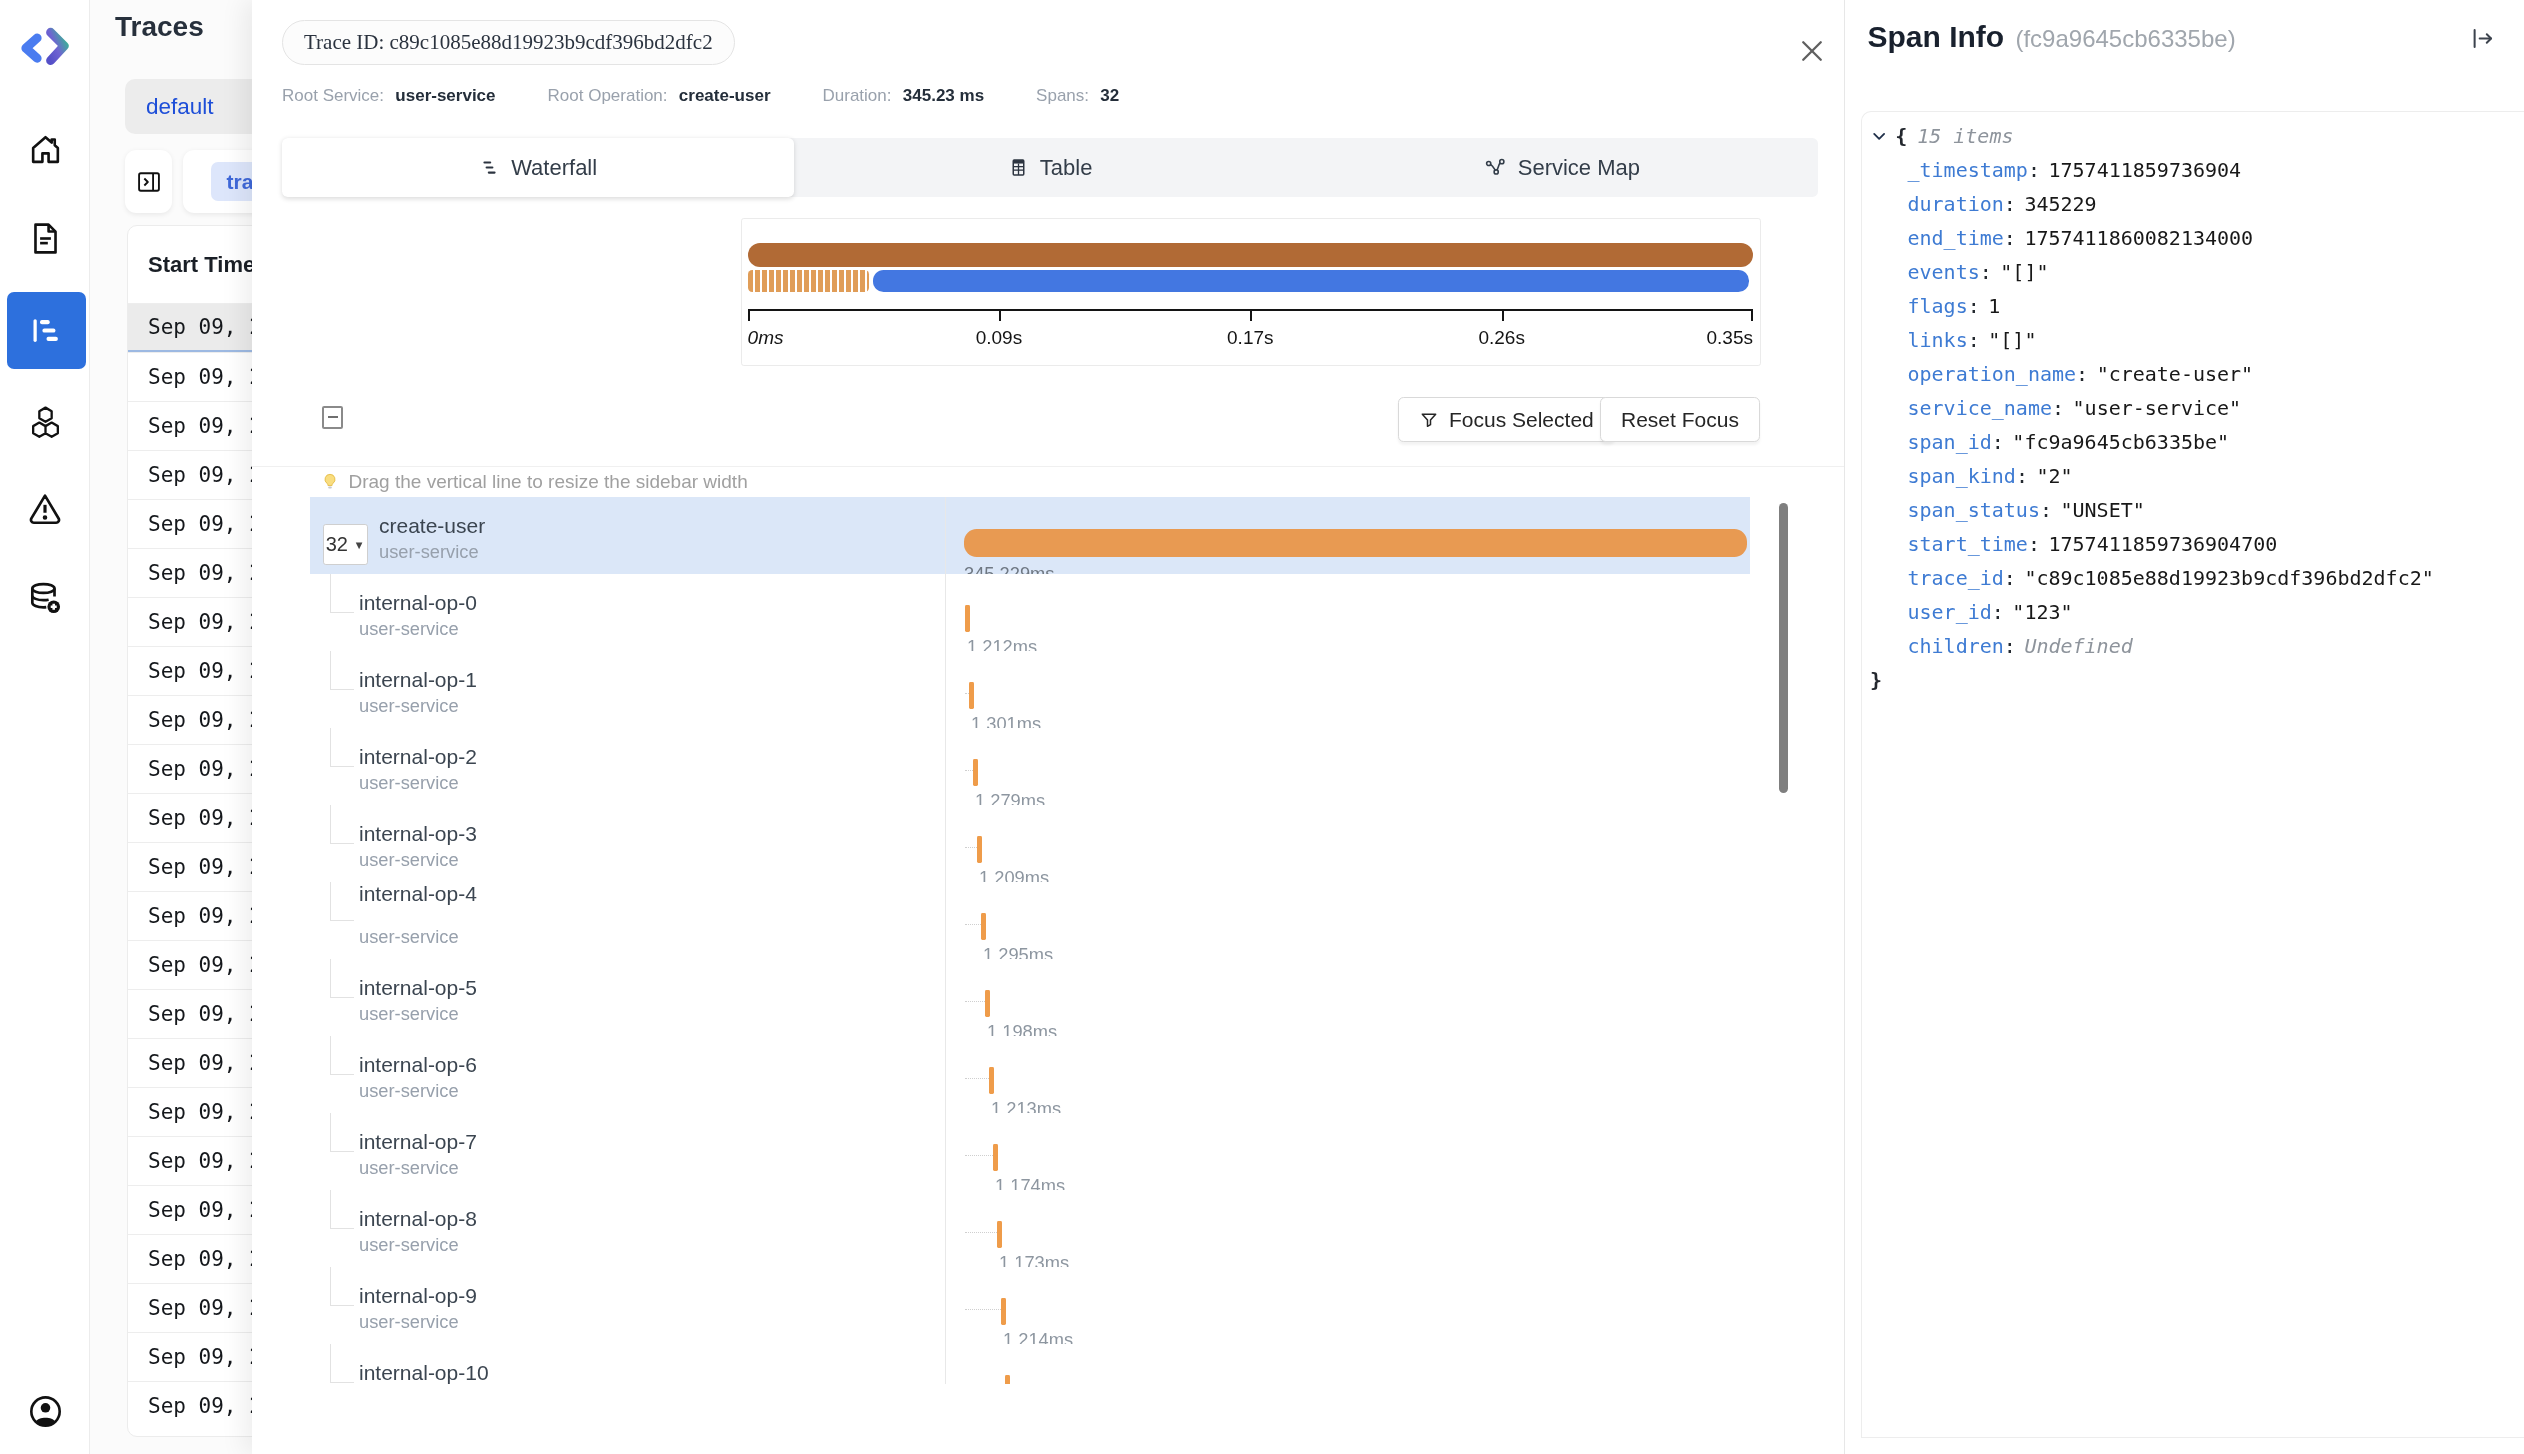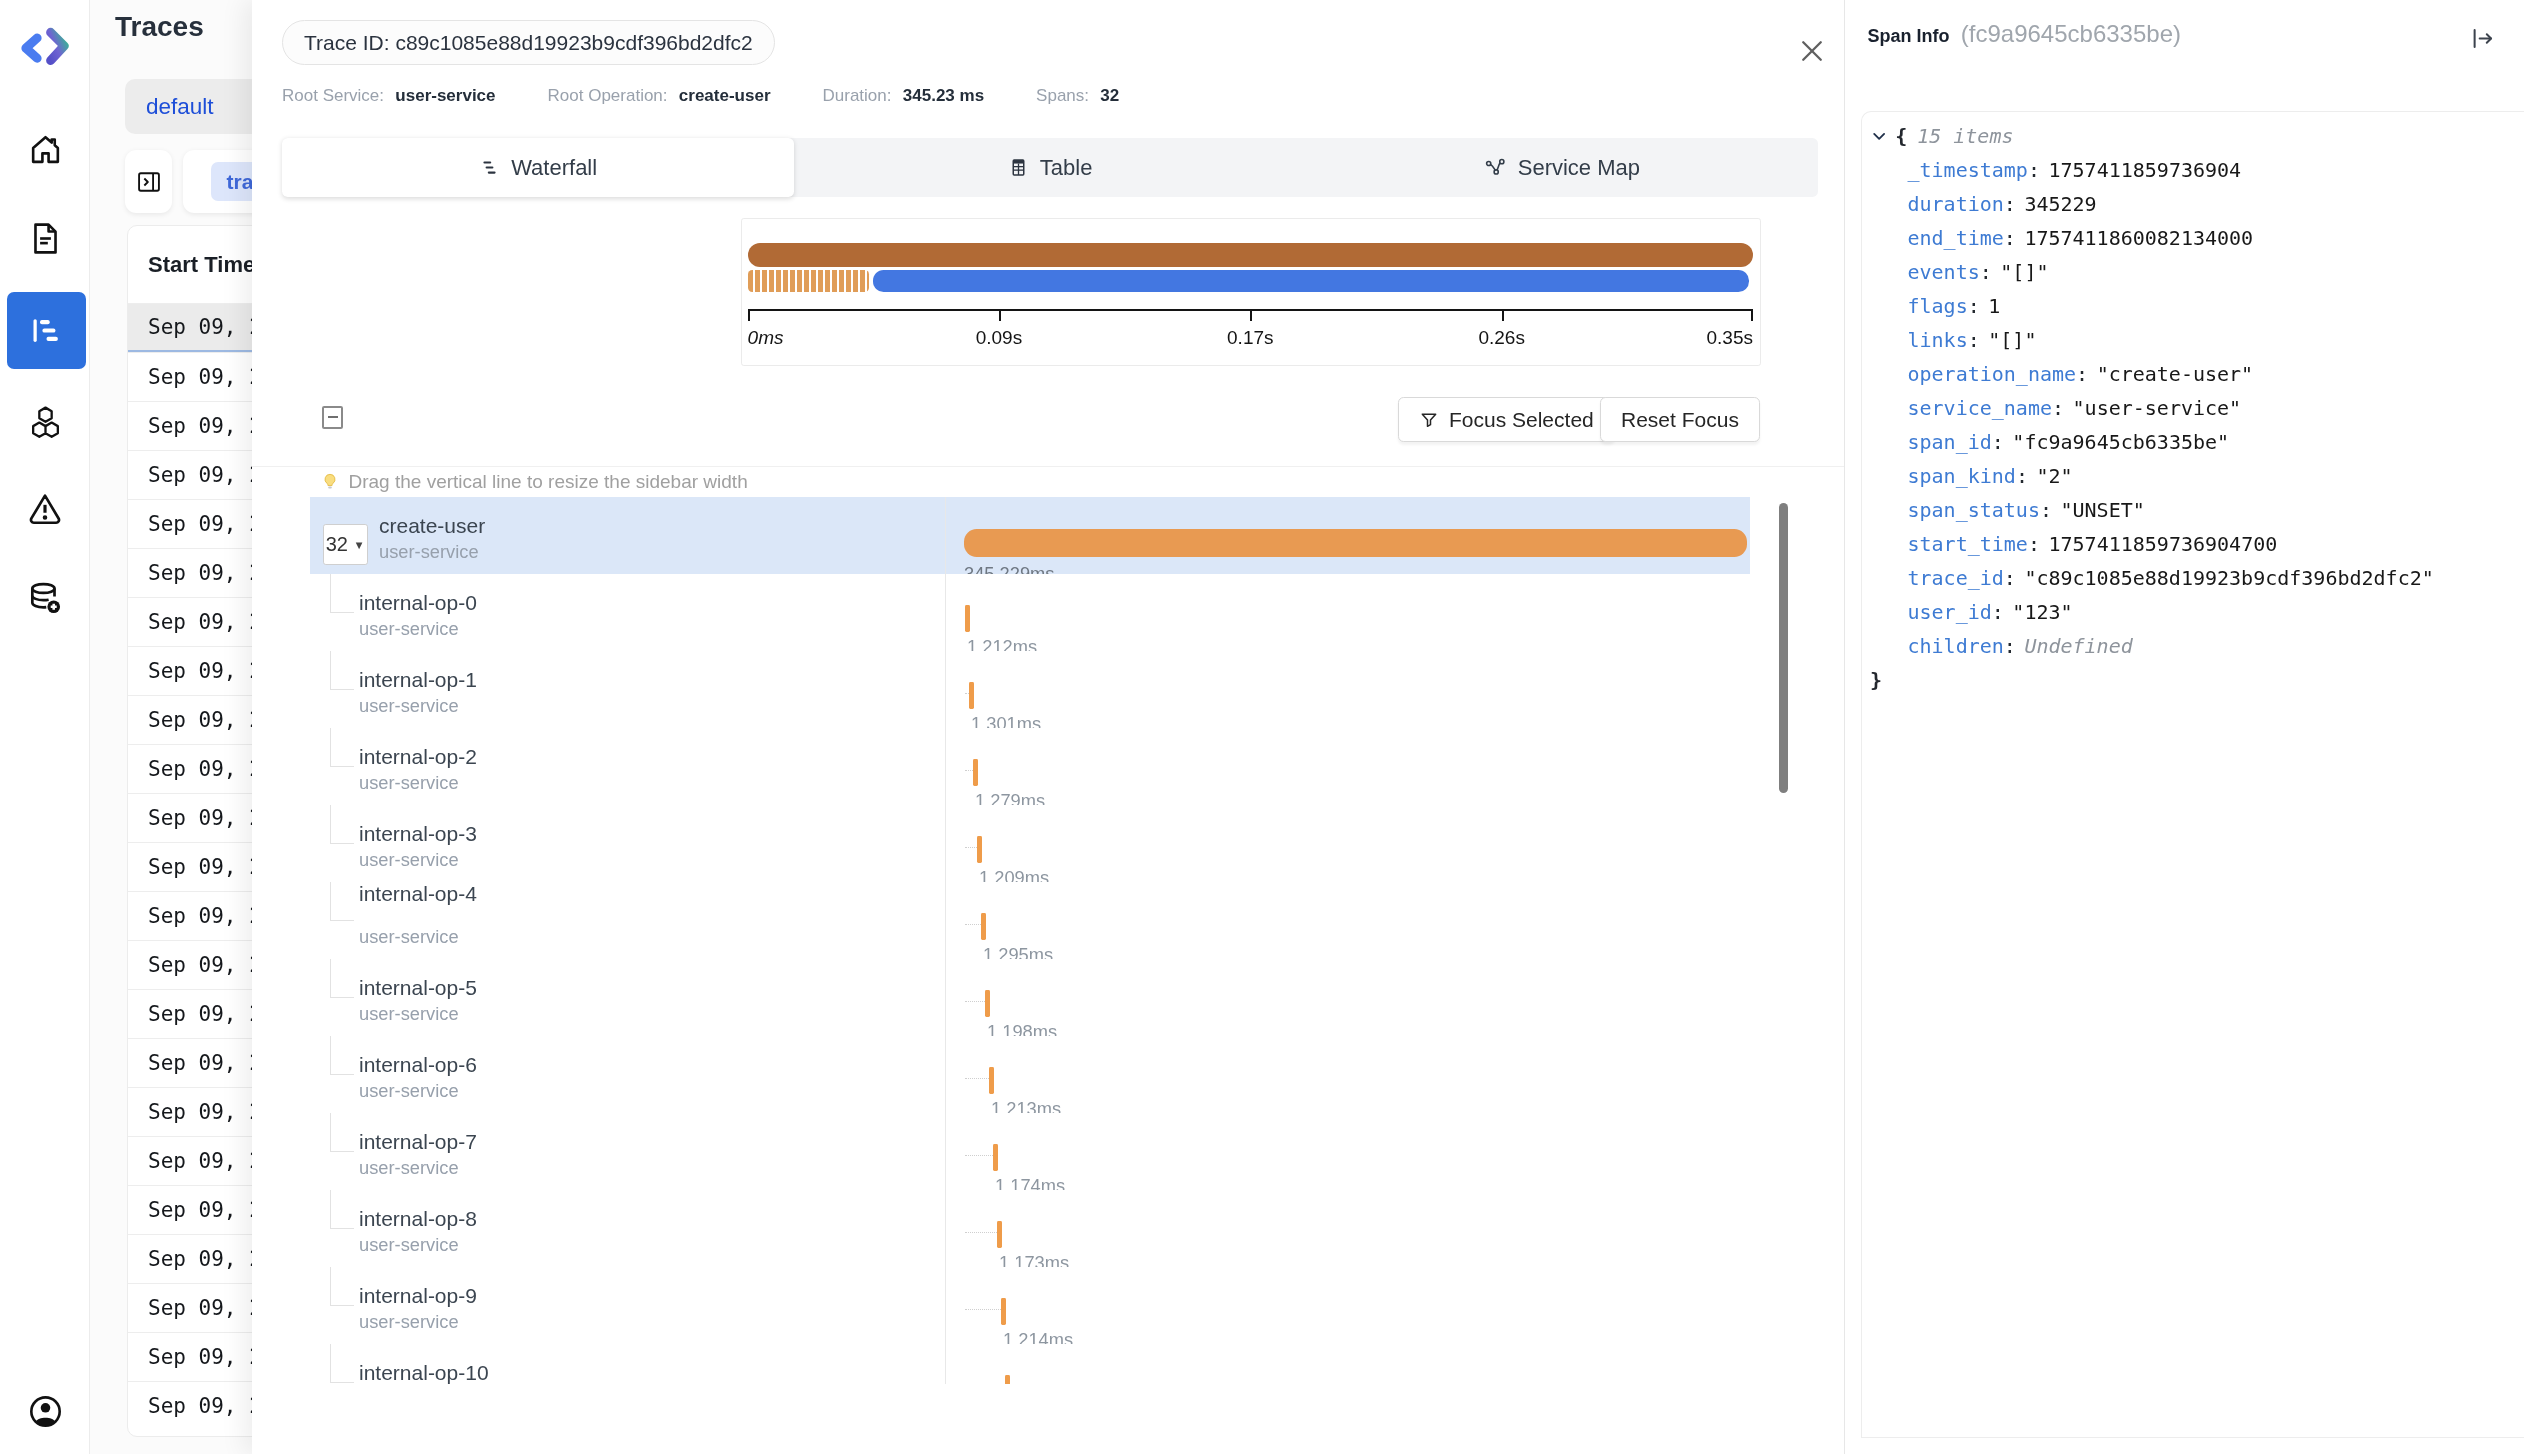--- a/index.html
+++ b/index.html
@@ -33,21 +33,21 @@
   .t-row { height:49px; display:flex; align-items:center; padding-left:20px; white-space:nowrap;
     overflow:hidden; border-top:0.7px solid #ededed; font-family:"DejaVu Sans Mono",monospace;
     font-size:21px; color:#15181c; }
   .t-row.selected { background:#ebebeb; border-bottom:2.1px solid #9db9e2; }
 
   
   #drawer { position:absolute; left:252px; top:0; width:1592px; height:1454px; background:#fff;
     box-shadow:-8.5px 0 24px rgba(0,0,0,.07); z-index:20; }
   #trace-chip { position:absolute; left:30px; top:20px; height:45px; padding:0 21px;
     border:0.7px solid #e4e4e4; border-radius:22.5px; background:#fcfcfc; display:flex; align-items:center;
-    font-size:21px; font-weight:500; color:#2b333f; }
+    font-size:21px; font-weight:500; color:#2b333f;font-family:Liberation Serif, serif; }
   #close-btn { position:absolute; left:1540px; top:31px; width:39px; height:39px; display:flex;
     align-items:center; justify-content:center; color:#5f5f5f; }
   #meta-row { position:absolute; left:30px; top:80px; height:32px; display:flex; gap:52px; align-items:center; }
   .meta-pair { display:flex; gap:11.3px; align-items:center; font-size:17px; }
   .meta-label { color:#99a1ac; }
   .meta-value { color:#242e3a; font-weight:700; }
 
   #tabs { position:absolute; left:30px; top:138px; width:1536px; height:59px; background:#f3f4f6;
     border-radius:5.6px; display:flex; }
   .tab { flex:1; display:flex; align-items:center; justify-content:center; gap:11.3px;
@@ -97,21 +97,21 @@
   .op-tick { position:absolute; top:31px; width:5px; height:27px; background:#ef9c4a; border-radius:1.4px; }
   .op-duration { position:absolute; top:62px; font-size:18.3px; color:#8d96a0; }
   #wf-divider { position:absolute; left:693px; top:0; width:1.4px; height:887px; background:#e8e8e8; }
   #wf-scrollbar { position:absolute; left:1527px; top:6.3px; width:9.2px; height:290px;
     background:#7f7f7f; border-radius:5px; }
 
   
   #span-panel { position:absolute; left:1844px; top:0; width:681px; height:1454px; background:#fff;
     border-left:0.7px solid #e7e7e7; z-index:30; }
   #span-panel-header { position:absolute; left:22.5px; top:20px; display:flex; align-items:baseline; gap:11.3px; }
-  #span-info-title { font-size:18px; font-weight:700; color:#19212e; }
+  #span-info-title { font-size:30px; font-weight:700; color:#19212e; }
   #span-info-id { font-size:24px; color:#a0a6ad; }
   #panel-collapse-icon { position:absolute; left:624px; top:25px; color:#3c434d; }
   #json-card { position:absolute; left:15.5px; top:111px; width:665px; height:1327px;
     background:#fff; border:0.7px solid #ededed; border-right:none; border-radius:10px 0 0 0;
     padding-top:7px; overflow:hidden; }
   .j-line { height:34px; display:flex; align-items:center; font-family:"DejaVu Sans Mono",monospace;
     font-size:20px; white-space:nowrap; }
   .j-first { padding-left:8.5px; gap:7px; }
   .j-attr { padding-left:46px; }
   .j-last { padding-left:8.5px; }

